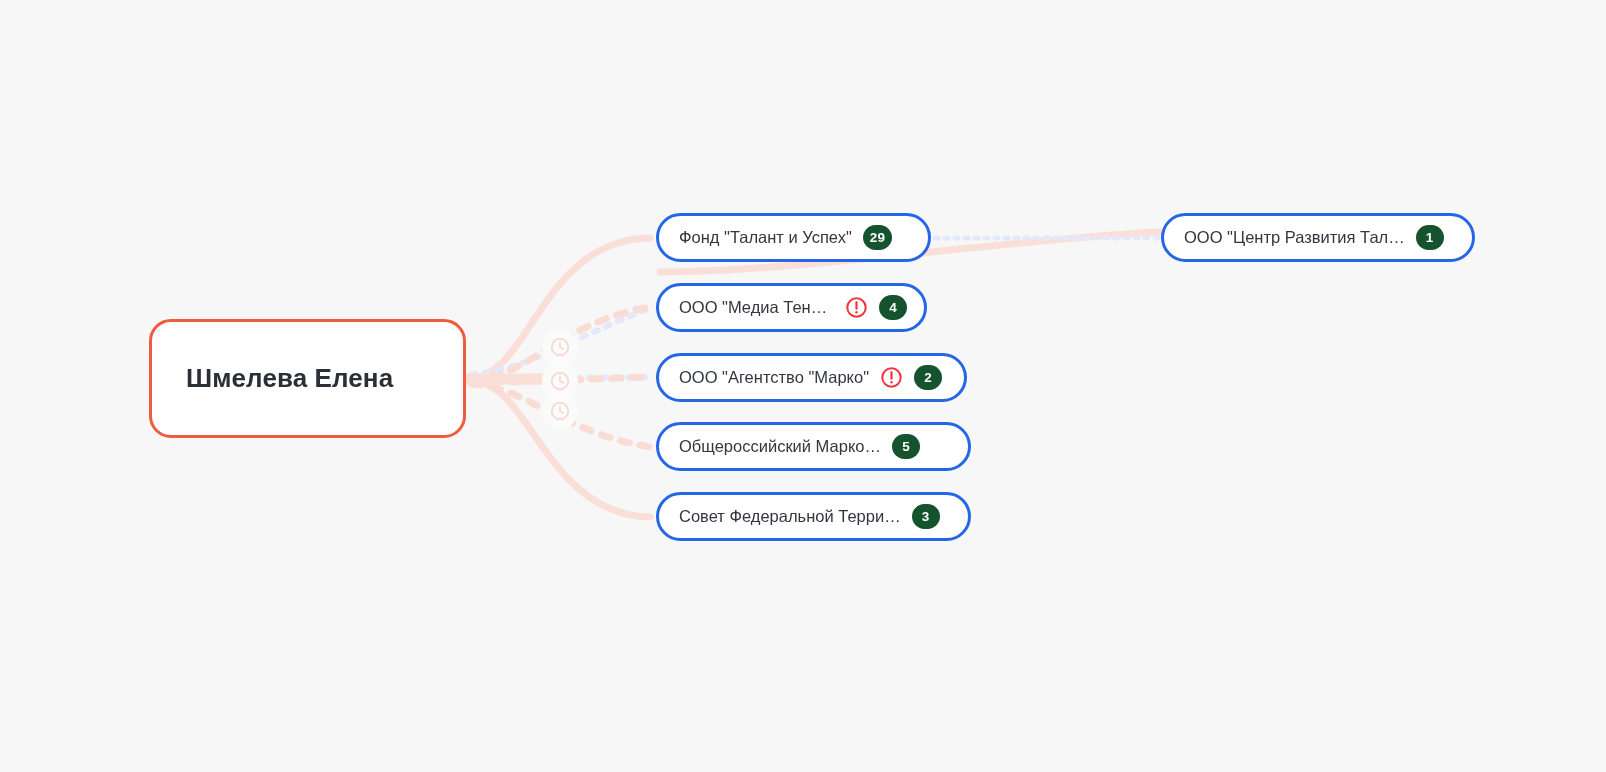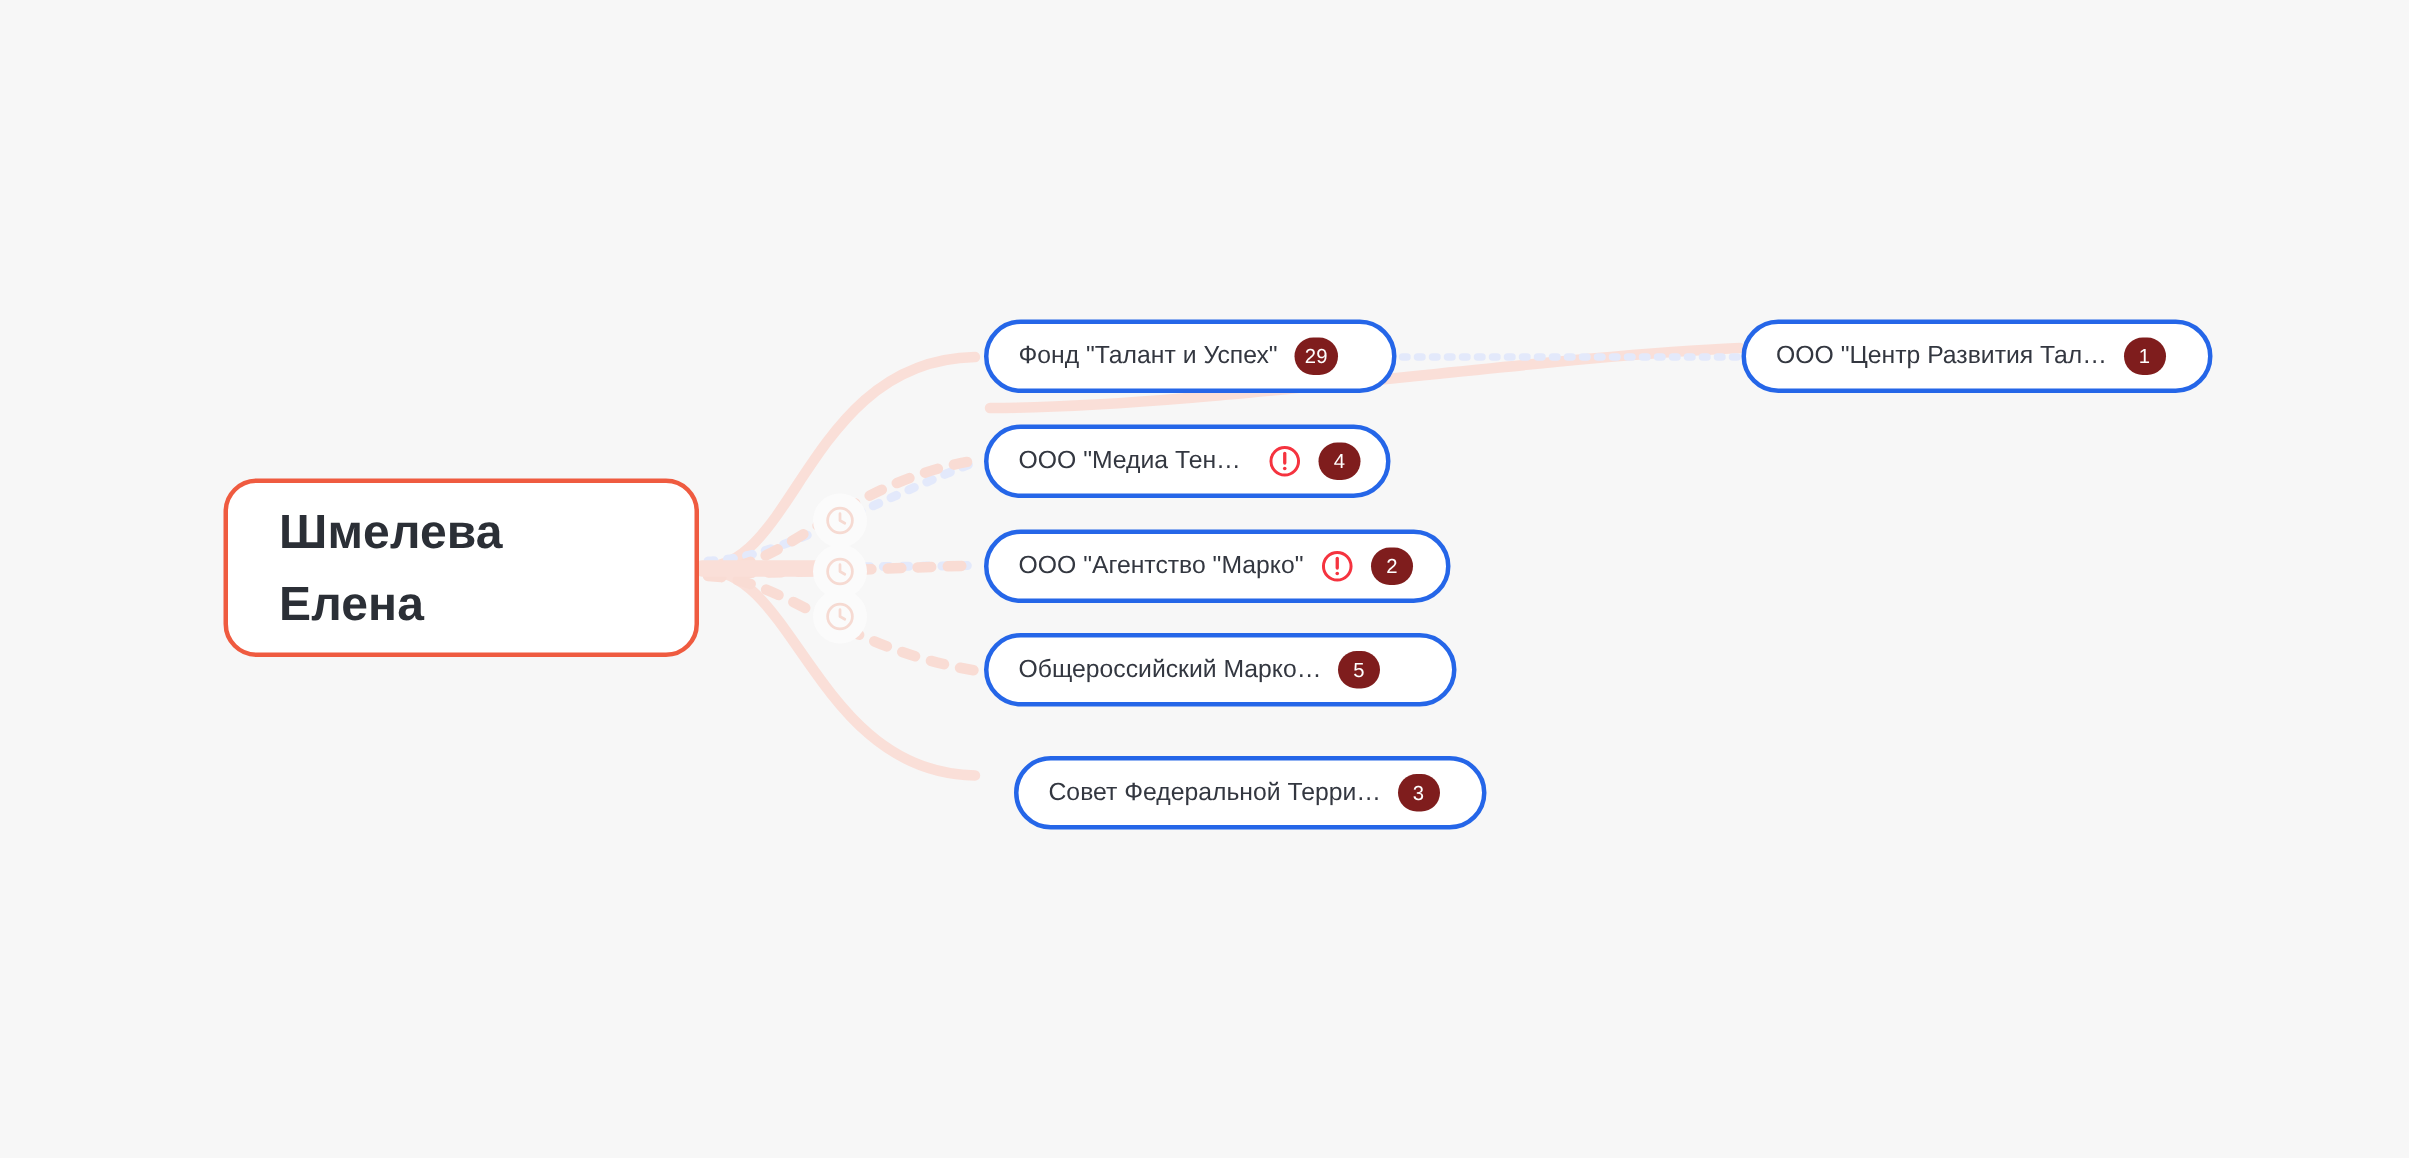--- a/index.html
+++ b/index.html
@@ -36,21 +36,21 @@
     height: 119px;
     background: #ffffff;
     border: 3px solid #ef5b40;
     border-radius: 22px;
     display: flex;
     align-items: center;
     padding: 0 34px;
     z-index: 5;
   }
   .root-label {
-    font-size: 32px;
+    font-size: 26px;
     font-weight: bold;
     color: #2b2f36;
     line-height: 1.48;
     letter-spacing: 0.1px;
   }
 
   
   .node {
     position: absolute;
     height: 49px;
@@ -78,24 +78,24 @@
     margin-left: 11px;
     display: block;
   }
   .badge {
     flex: none;
     margin-left: 11px;
     min-width: 28px;
     height: 25px;
     padding: 0 7px;
     border-radius: 13px;
-    background: #7f1d1d;
+    background: #14532d;
     color: #ffffff;
     font-size: 13.5px;
-    font-weight: normal;
+    font-weight: bold;
     display: flex;
     align-items: center;
     justify-content: center;
     letter-spacing: 0.2px;
   }
 
   
   .clock {
     position: absolute;
     width: 26px;
@@ -182,21 +182,21 @@
       <circle cx="12" cy="17" r="1.25" fill="#f5333f"></circle>
     </svg>
     <span class="badge">2</span>
   </div>
 
   <div class="node" style="left:656px; top:422px; width:315px;">
     <span class="node-label">Общероссийский Марко…</span>
     <span class="badge">5</span>
   </div>
 
-  <div class="node" style="left:676px; top:492px; width:315px;margin-top:12px;">
+  <div class="node" style="left:656px; top:492px; width:315px;">
     <span class="node-label">Совет Федеральной Терри…</span>
     <span class="badge">3</span>
   </div>
 
   <div class="node" style="left:1161px; top:213px; width:314px;">
     <span class="node-label">ООО "Центр Развития Тал…</span>
     <span class="badge">1</span>
   </div>
 
 </div>

